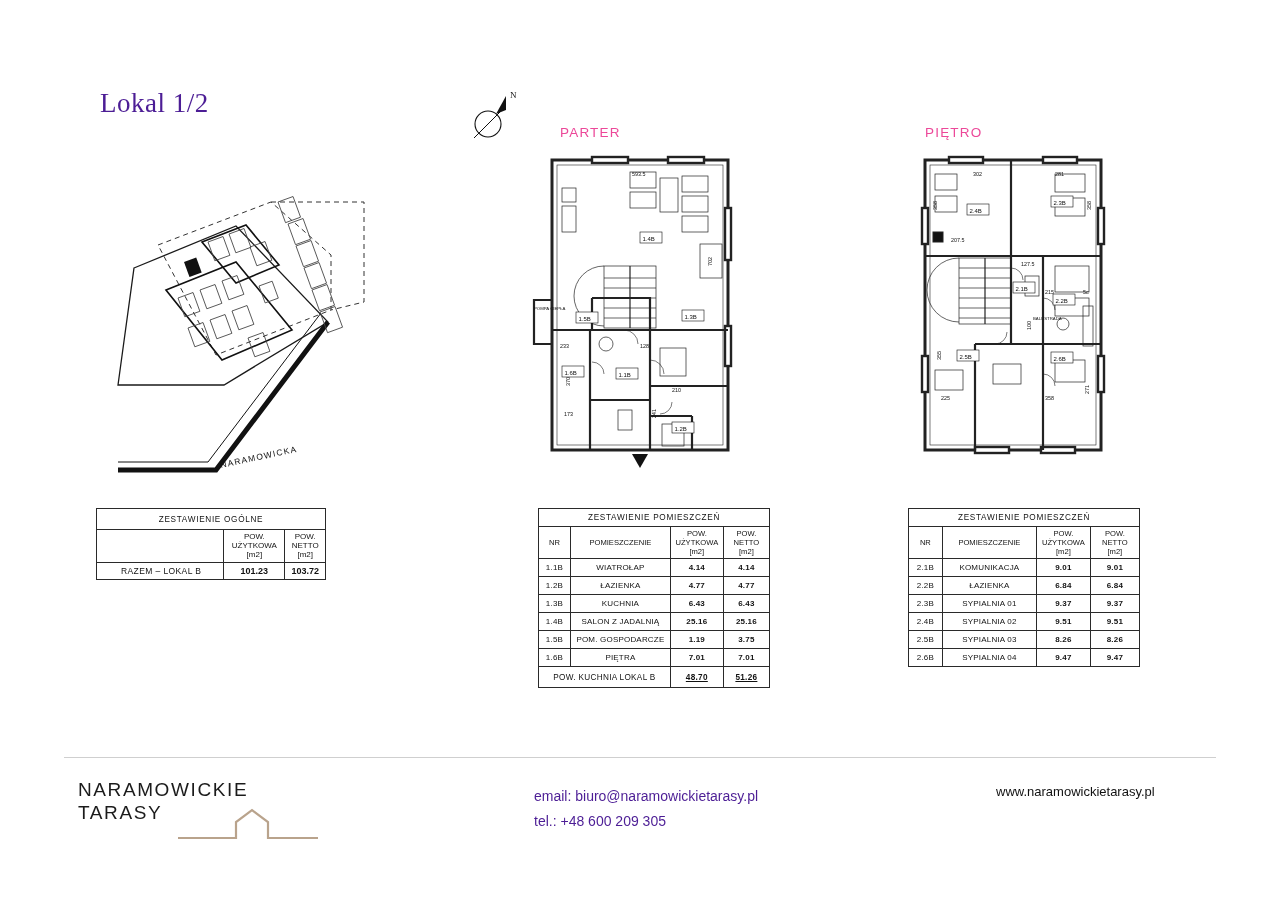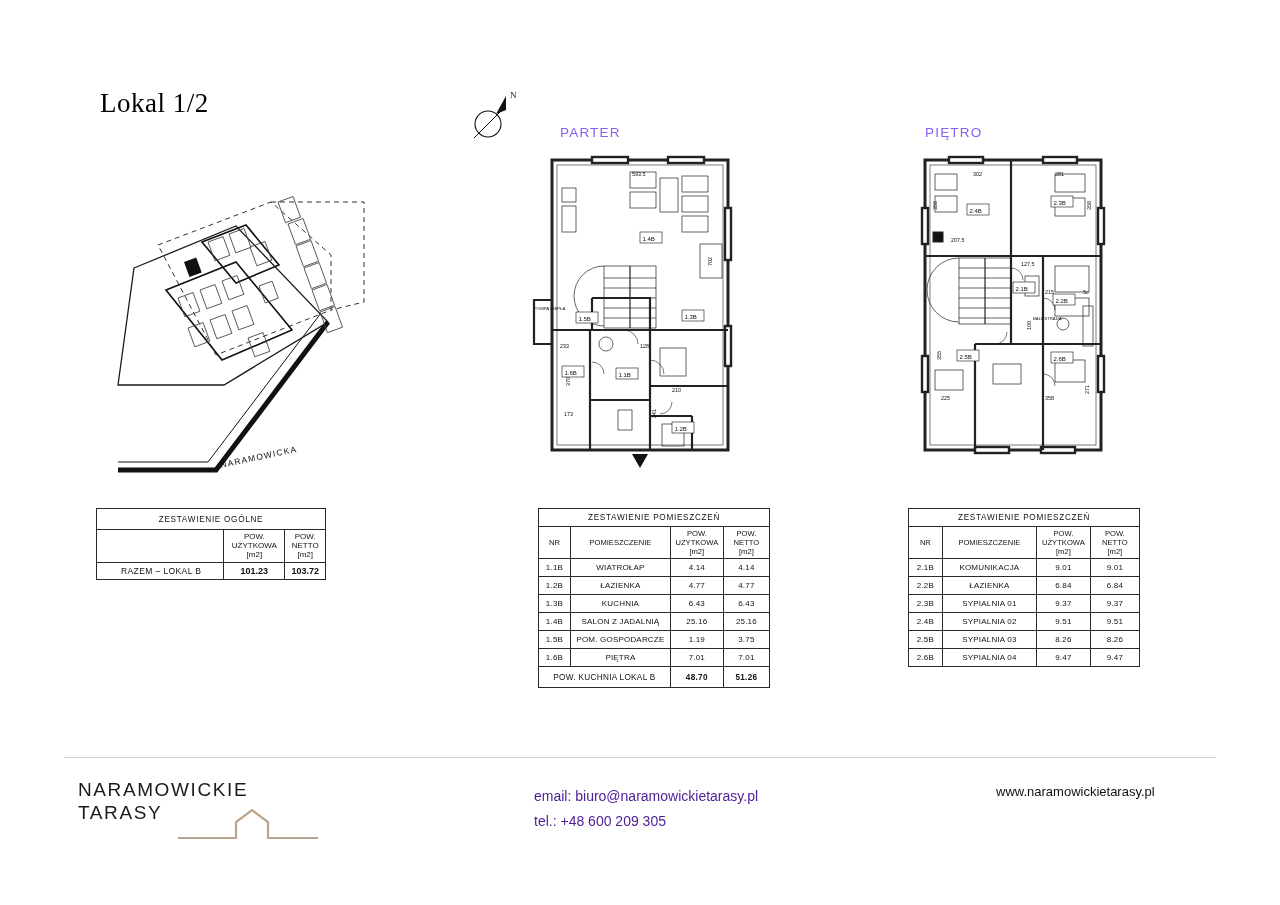--- a/index.html
+++ b/index.html
@@ -7,33 +7,33 @@
     width:1280px;height:905px;background:#ffffff;
     font-family:"Liberation Sans", sans-serif;
     color:#1a1a1a;position:relative;overflow:hidden;
   }
   .page{position:absolute;inset:0;}
 
   
   .title{
     position:absolute;left:100px;top:88px;
     font-family:"Liberation Serif", serif;
-    font-size:27px;letter-spacing:.5px;color:#000000;
+    font-size:27px;letter-spacing:.5px;color:#4c1d95;
   }
 
   
   .siteplan{position:absolute;left:96px;top:150px;width:330px;height:330px;}
   .siteplan svg{display:block;}
 
   
   .compass{position:absolute;left:466px;top:88px;width:56px;height:62px;}
 
   
   .floor-label{
-    position:absolute;font-size:13.5px;letter-spacing:1.2px;color:#8b5cf6;
+    position:absolute;font-size:13.5px;letter-spacing:1.2px;color:#ec4899;
     font-family:"Liberation Sans", sans-serif;
   }
   #lbl-parter{left:560px;top:125px;}
   #lbl-pietro{left:925px;top:125px;}
 
   
   .plan{position:absolute;}
   #plan-parter{left:532px;top:148px;width:240px;height:325px;}
   #plan-pietro{left:905px;top:148px;width:240px;height:325px;}
   .plan svg{display:block;}
@@ -58,23 +58,23 @@
   .gen-row td.lbl{font-weight:normal;font-size:8.5px;letter-spacing:.4px;text-align:left;padding-left:24px;}
 
   
   #tbl-parter{left:538px;top:508px;}
   #tbl-pietro{left:908px;top:508px;}
   .rooms{width:232px;}
   .rooms .hdr td{font-size:7.6px;line-height:1.2;height:26px;}
   .rooms .r td{height:13px;font-size:8px;letter-spacing:.2px;}
   .rooms .r td.nr{width:30px;}
   .rooms .r td.nm{width:96px;}
-  .rooms .r td.v{width:48px;font-weight:normal;text-align:center;}
+  .rooms .r td.v{width:48px;font-weight:bold;text-align:center;}
   .rooms .sum td{height:16px;font-size:8.2px;letter-spacing:.3px;}
-  .rooms .sum td.v{font-weight:bold;}
+  .rooms .sum td.v{font-weight:bold;text-decoration:underline;}
   .rooms .cap td{border:.7px solid #2a2a2a;}
 
   
   .footer-rule{position:absolute;left:64px;top:757px;width:1152px;height:1px;background:#cfcfcf;}
   .logo{position:absolute;left:78px;top:778px;}
   .logo .l1,.logo .l2{
     font-family:"Liberation Sans", sans-serif;
     font-size:19px;letter-spacing:1.6px;color:#1b1b1b;line-height:23px;
   }
   .logo-mark{position:absolute;left:178px;top:808px;}

